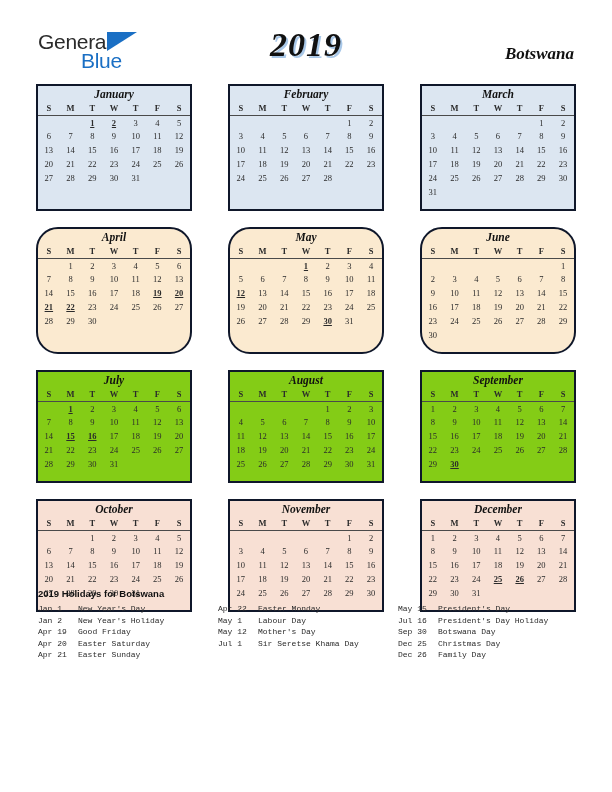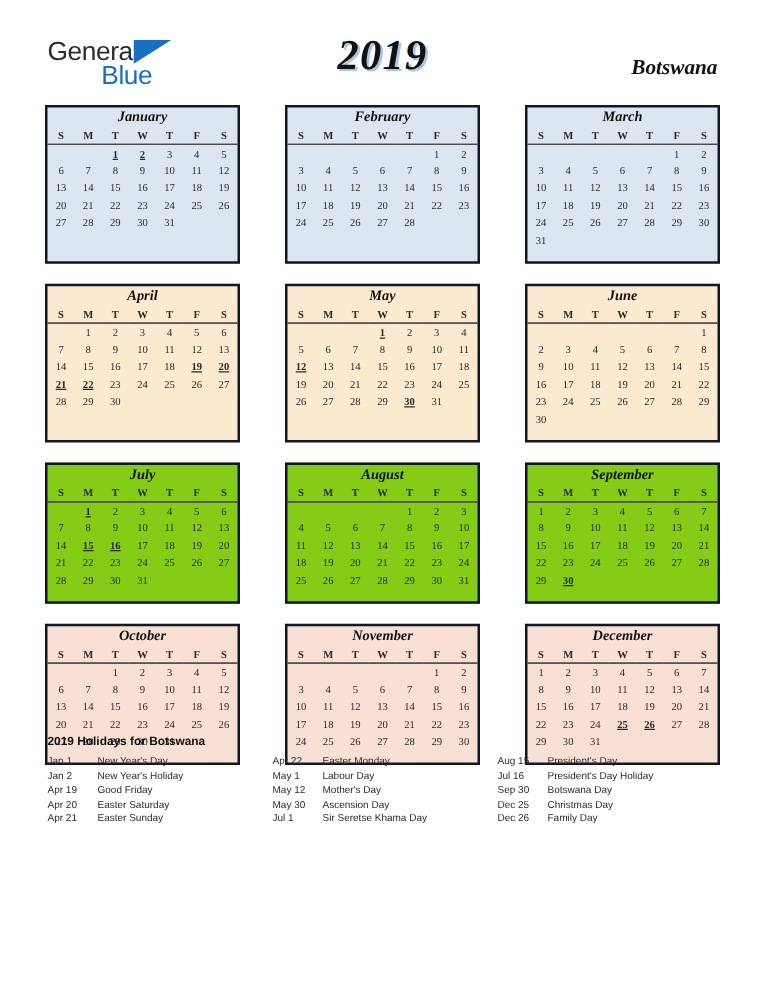--- a/index.html
+++ b/index.html
@@ -128,21 +128,21 @@
   td.holiday {
     color: #e81010;
     font-weight: bold;
     text-decoration: underline;
   }
   td.empty { color: transparent; }
   .month-pad { height: 10px; }
 
   
   .q1 { background: #dce6f1; }
-  .q2 { background: #fbead0; }
+  .q2 { background: #fbead0; border-radius: 22px; }
   .q3 { background: #84cc16; }
   .q4 { background: #f8e0d4; }
 
   
   .holidays {
     position: absolute;
     left: 38px; top: 588px;
     width: 540px;
   }
   .holidays-title {
@@ -154,21 +154,21 @@
   }
   .holiday-cols {
     display: flex;
     gap: 0px;
   }
   .holiday-col {
     width: 180px;
   }
   .holiday-row {
     display: flex;
-    font-family: Liberation Sans, sans-serif;
+    font-family: Liberation Mono, monospace;
     font-size: 8px;
     color: #2b2b2b;
     line-height: 11.5px;
     height: 11.5px;
   }
   .holiday-date { width: 40px; flex: 0 0 40px; }
   .holiday-name { flex: 1 1 auto; }
 </style>
 </head>
 <body>
@@ -1012,31 +1012,27 @@
         </div>
         <div class="holiday-row">
           <span class="holiday-date">May 1</span>
           <span class="holiday-name">Labour Day</span>
         </div>
         <div class="holiday-row">
           <span class="holiday-date">May 12</span>
           <span class="holiday-name">Mother's Day</span>
         </div>
         <div class="holiday-row">
-          <span class="holiday-date">May 30</span>
-          <span class="holiday-name">Ascension Day</span>
-        </div>
-        <div class="holiday-row">
           <span class="holiday-date">Jul 1</span>
           <span class="holiday-name">Sir Seretse Khama Day</span>
         </div>
       </div>
       <div class="holiday-col">
         <div class="holiday-row">
-          <span class="holiday-date">Aug 15</span>
+          <span class="holiday-date">May 15</span>
           <span class="holiday-name">President's Day</span>
         </div>
         <div class="holiday-row">
           <span class="holiday-date">Jul 16</span>
           <span class="holiday-name">President's Day Holiday</span>
         </div>
         <div class="holiday-row">
           <span class="holiday-date">Sep 30</span>
           <span class="holiday-name">Botswana Day</span>
         </div>

